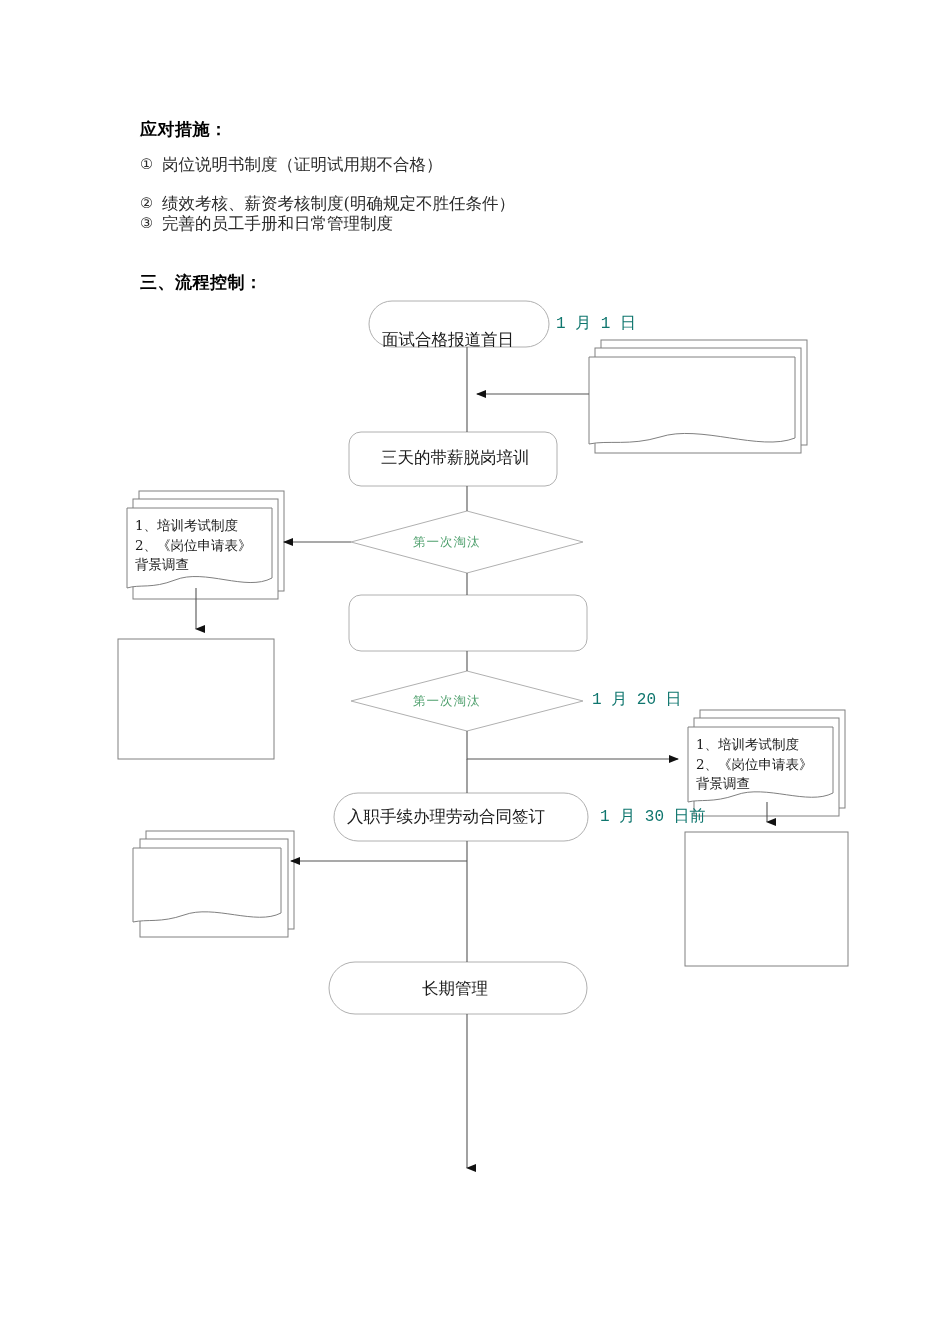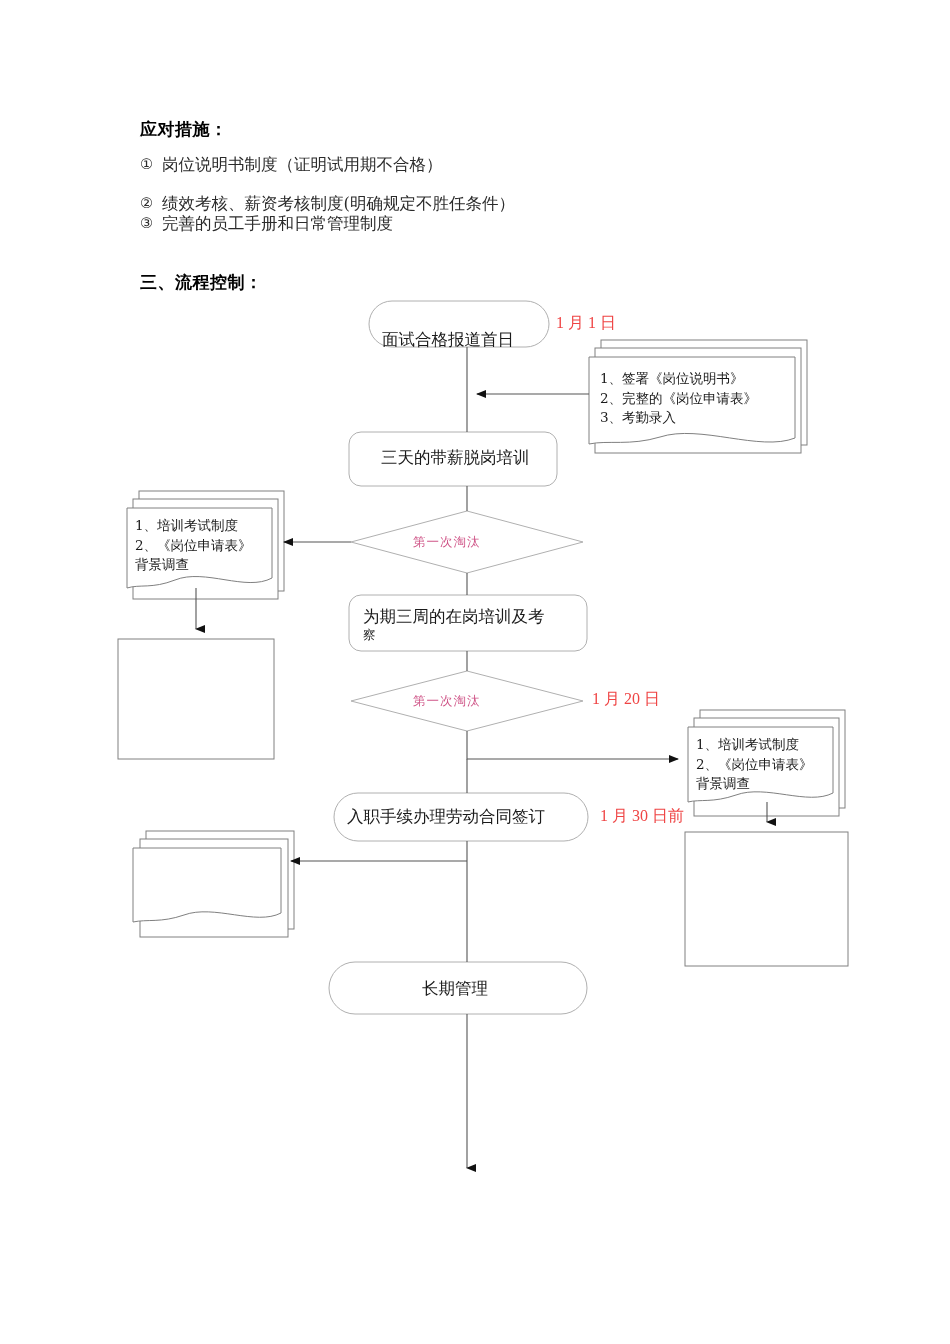--- a/index.html
+++ b/index.html
@@ -31,27 +31,27 @@
   .bullet .num{
     flex:0 0 auto;font-size:14.5px;line-height:1.35;
     font-family:"DejaVu Sans","Liberation Sans",sans-serif;
   }
   .bullet .txt{flex:1 1 auto;}
 
   
   #flow{position:absolute;left:0;top:0;width:950px;height:1344px;}
   
   .date-lbl{
-    position:absolute;color:#ef4444;font-size:16px;
-    font-family:Liberation Serif, serif;
+    position:absolute;color:#0f766e;font-size:16px;
+    font-family:Liberation Mono, monospace;
     white-space:nowrap;
   }
   
   .diamond-lbl{
-    position:absolute;color:#be185d;font-size:12.5px;
+    position:absolute;color:#15803d;font-size:12.5px;
     letter-spacing:1px;white-space:nowrap;
     font-family:"DejaVu Serif","Liberation Serif",serif;
     opacity:.75;
   }
   .node-lbl{
     position:absolute;font-size:16.5px;color:#1a1a1a;white-space:nowrap;
   }
   .wrap-lbl{
     position:absolute;font-size:16.5px;color:#1a1a1a;
     line-height:1.05;white-space:normal;
@@ -175,35 +175,31 @@
   </svg>
 
   <div class="node-lbl" style="left:382px;top:314px;margin-top:15px;">面试合格报道首日</div>
 
   <div class="date-lbl" style="left:556px;top:313px;">1 月 1 日</div>
 
   <div class="node-lbl" style="left:381px;top:447px;">三天的带薪脱岗培训</div>
 
   <div class="diamond-lbl" style="left:413px;top:534px;">第一次淘汰</div>
 
-  <div class="wrap-lbl" style="left:363px;top:608px;width:216px;"><span>为期三周的在岗培训及考</span><br><span class="small">察</span></div>
 
   <div class="diamond-lbl" style="left:413px;top:693px;">第一次淘汰</div>
 
   <div class="date-lbl" style="left:592px;top:689px;">1 月 20 日</div>
 
   <div class="node-lbl" style="left:347px;top:806px;">入职手续办理劳动合同签订</div>
 
   <div class="date-lbl" style="left:600px;top:806px;">1 月 30 日前</div>
 
   <div class="node-lbl" style="left:422px;top:978px;">长期管理</div>
 
-  <div class="note-lbl" style="left:600px;top:369px;width:200px;">1、签署《岗位说明书》
-2、完整的《岗位申请表》
-3、考勤录入</div>
 
   <div class="note-lbl" style="left:135px;top:516px;width:150px;">1、培训考试制度
 2、《岗位申请表》
 背景调查</div>
 
   <div class="note-lbl" style="left:696px;top:735px;width:150px;">1、培训考试制度
 2、《岗位申请表》
 背景调查</div>
 
 

